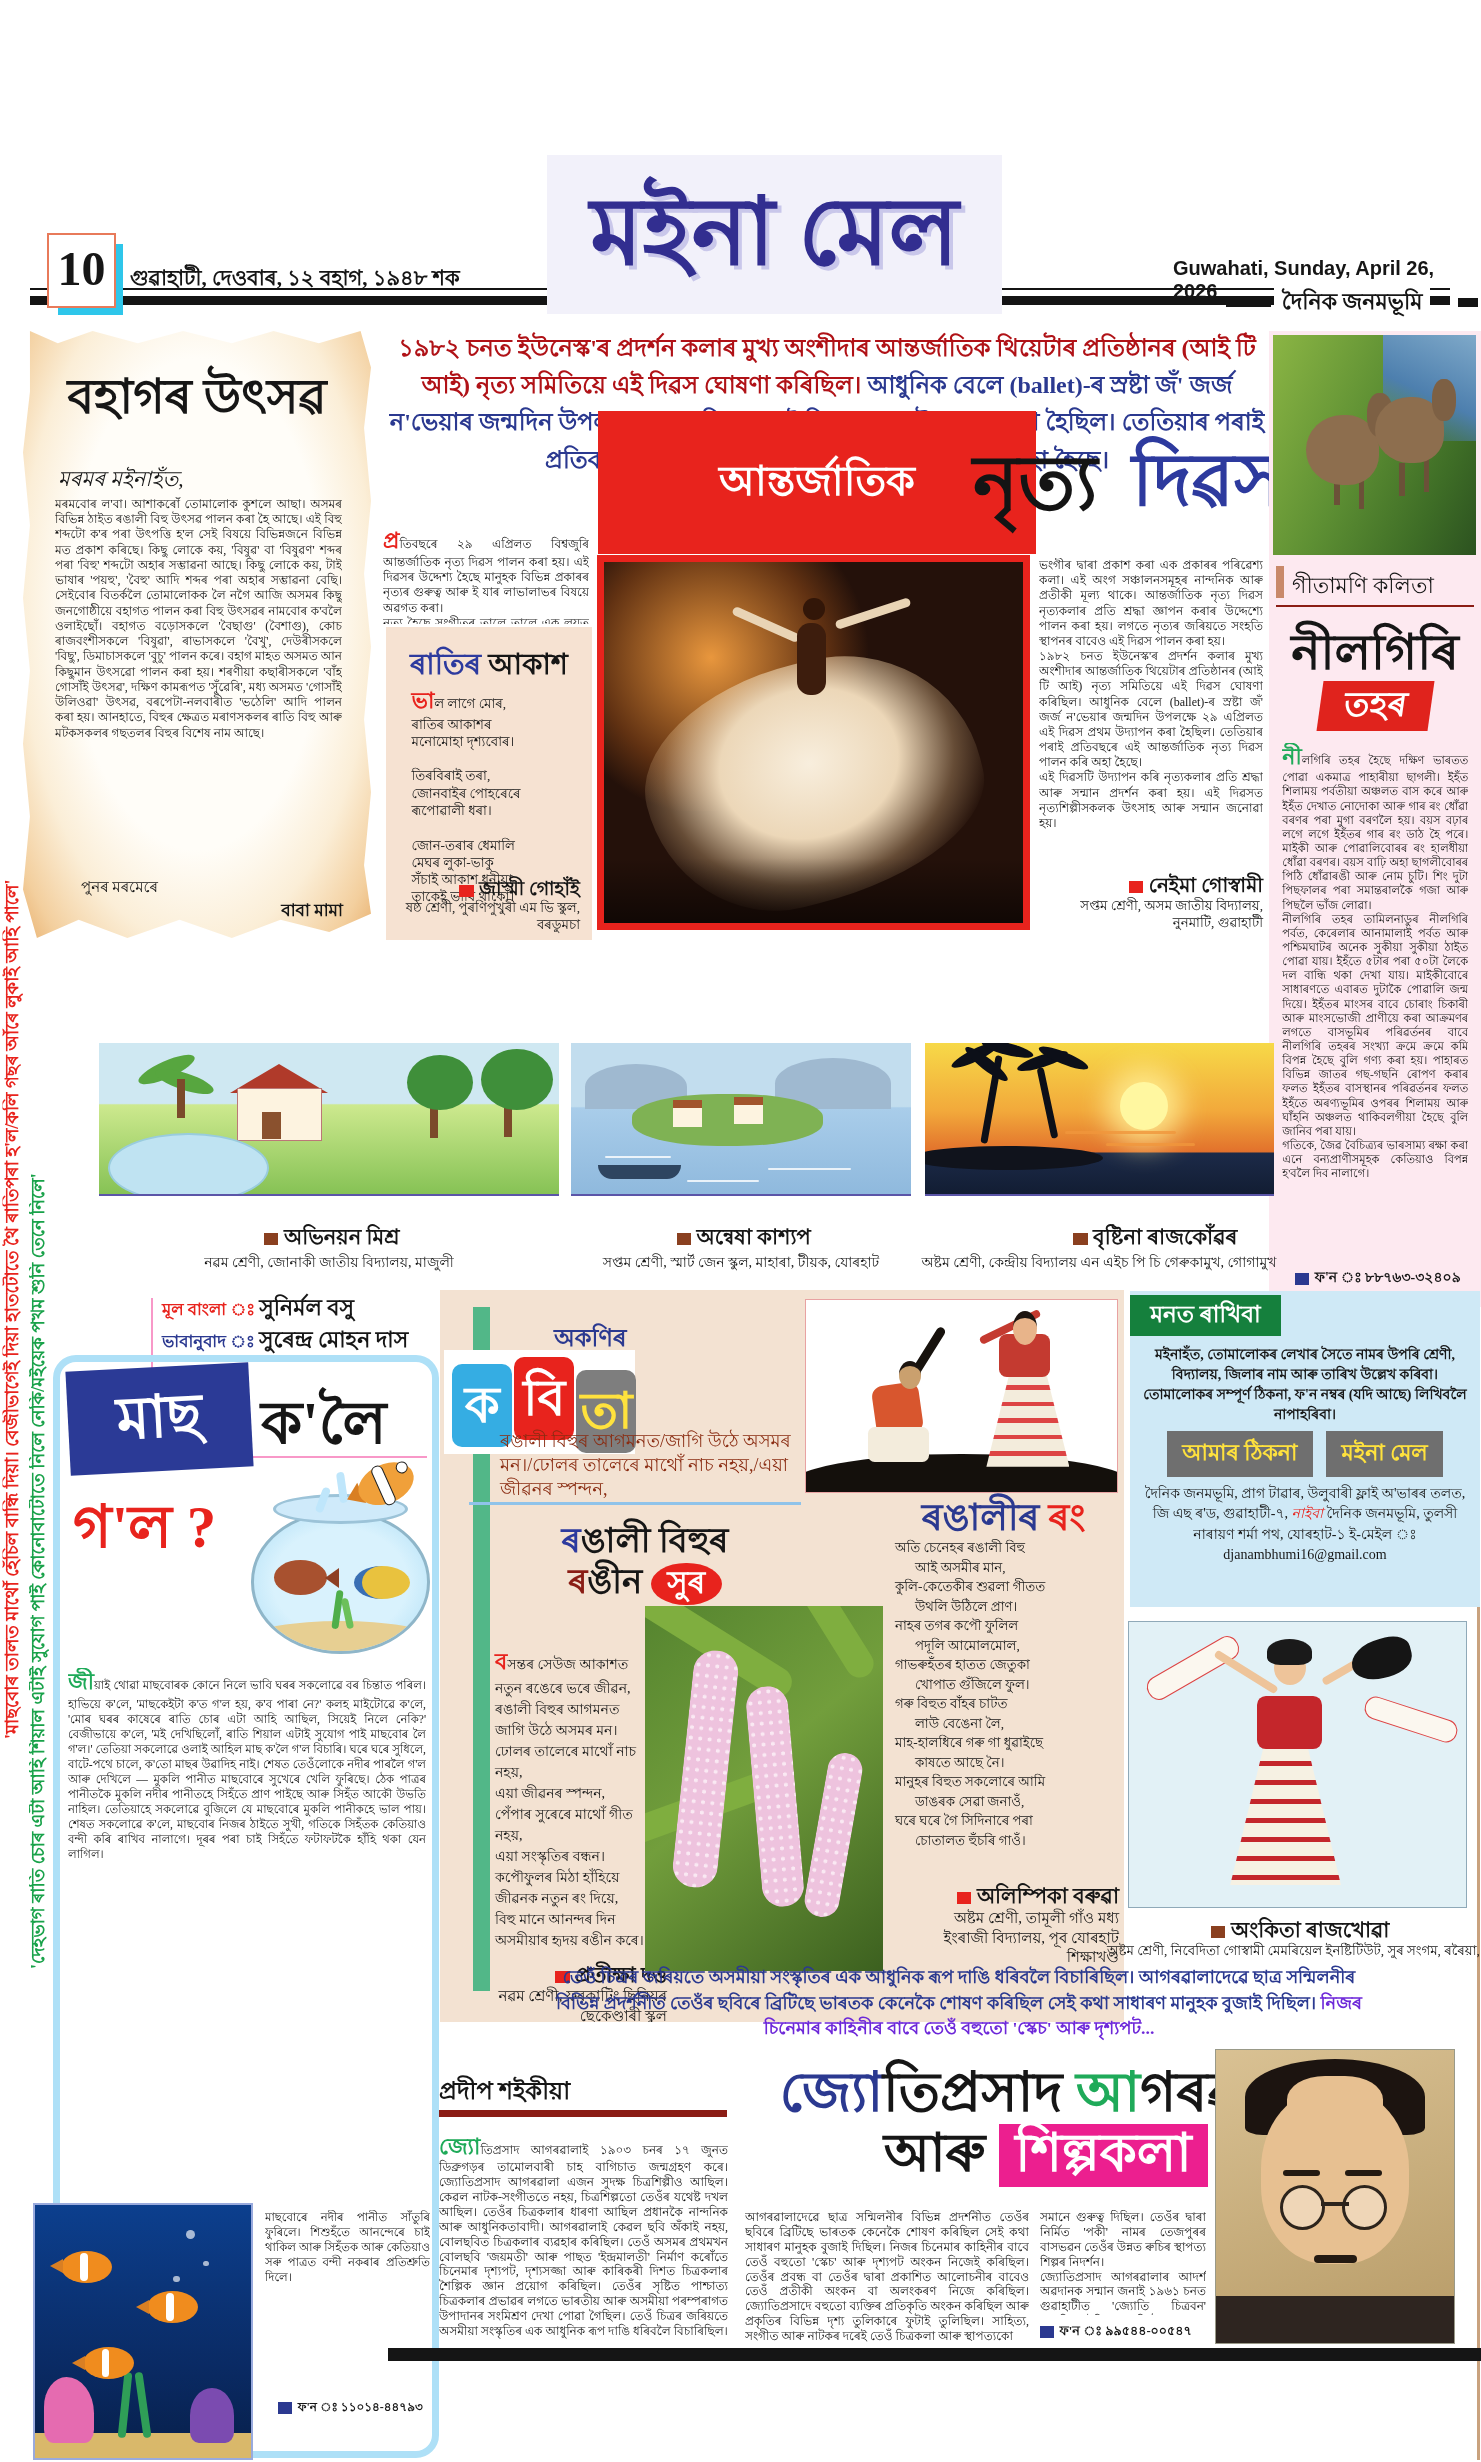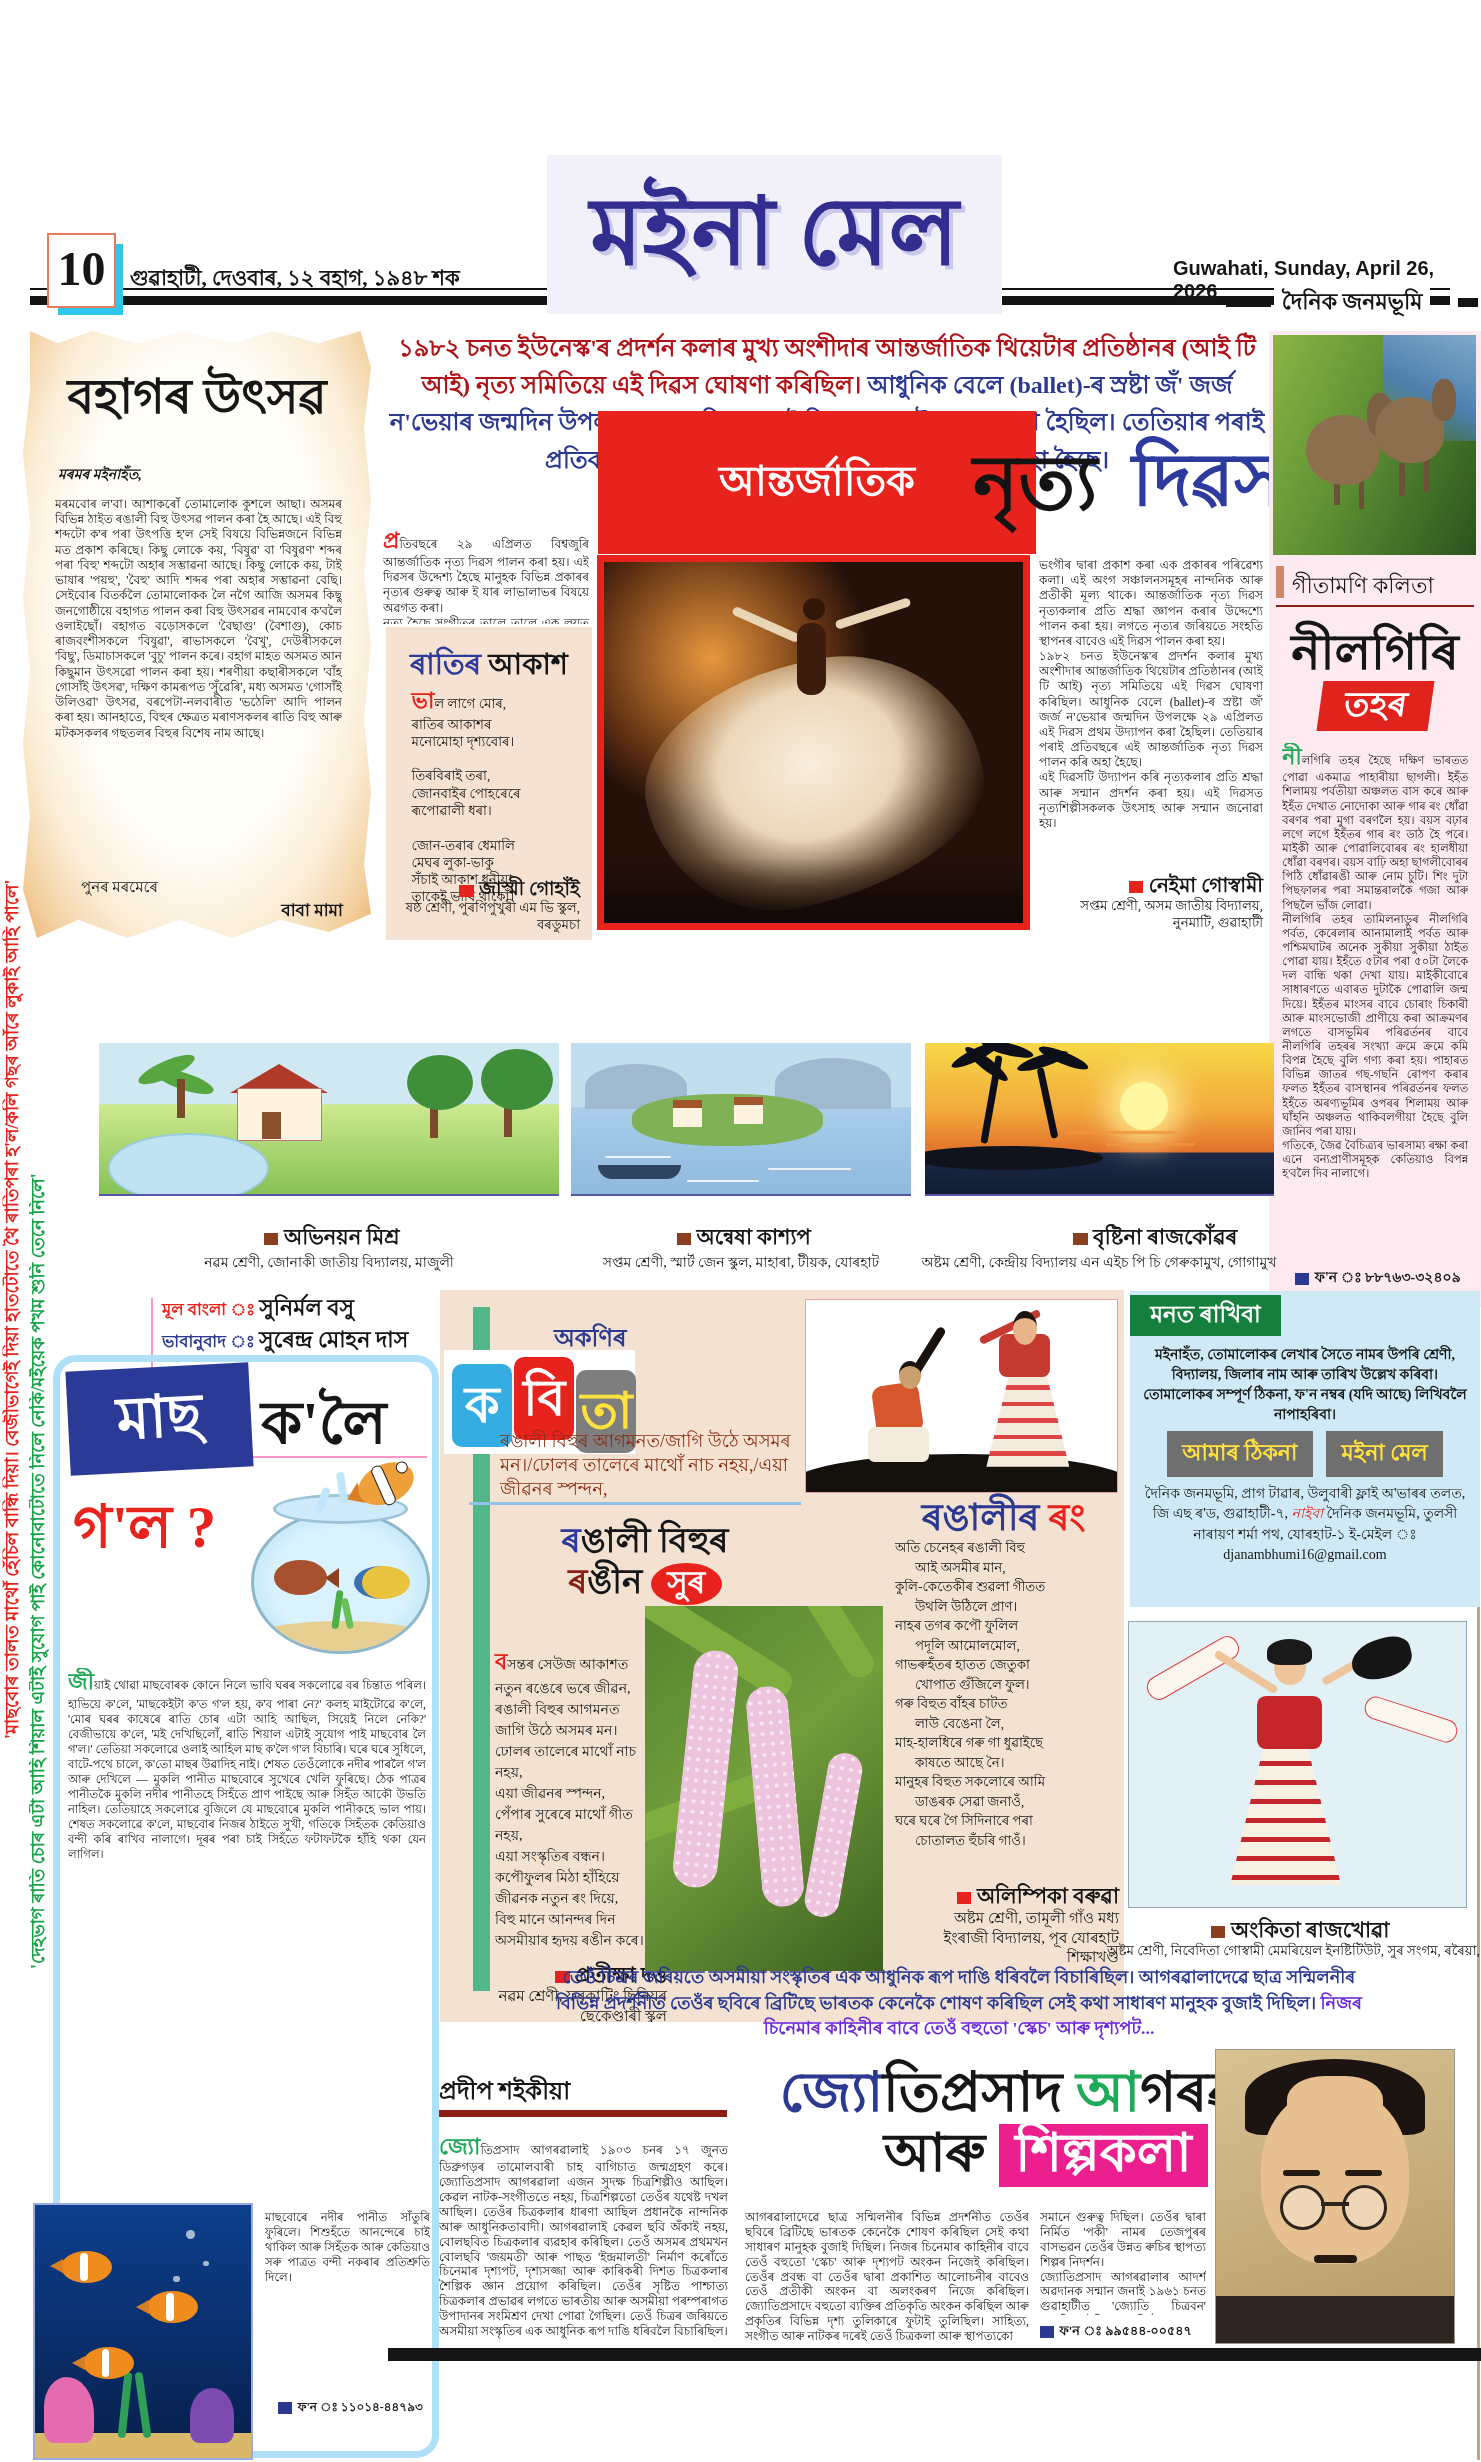--- a/index.html
+++ b/index.html
@@ -27,21 +27,21 @@
   #brand{left:1274px;top:284px;font-size:22px;font-weight:bold;background:#fff;padding:0 7.8px;}
   #brand-bar-l{left:1226px;top:298px;width:45px;height:8.9px;background:#141414;}
   #brand-bar-r{left:1458px;top:298px;width:20px;height:8.9px;background:#141414;}
   #edge-rule{left:1477px;top:331px;width:2.8px;height:2129px;background:#c9a27e;}
 
   
   #letter{left:23px;top:331px;width:348px;height:607px;
           background:radial-gradient(ellipse at 50% 45%, #fffdf8 52%, #fbeed7 72%, #f3cf9e 90%, #e9b271 100%);
           clip-path:polygon(2% 0,10% 2%,20% 0,33% 2%,46% 0,60% 2%,72% 0,85% 2%,97% 0,100% 6%,98% 16%,100% 28%,98% 40%,100% 52%,98% 64%,100% 76%,98% 88%,100% 96%,88% 99%,74% 97%,60% 100%,45% 97%,30% 100%,16% 97%,4% 100%,0 92%,2% 80%,0 68%,2% 56%,0 44%,2% 32%,0 20%,2% 10%);}
   #letter-title{left:0;top:29px;width:100%;font-size:48px;font-weight:bold;text-align:center;}
-  #letter-salutation{left:35px;top:132px;font-size:14px;font-style:italic;font-weight:bold;}
+  #letter-salutation{left:35px;top:132px;font-size:21px;font-style:italic;font-weight:normal;}
   #letter-body{left:32px;top:166px;width:287px;height:370px;font-size:12px;line-height:1.27;text-align:justify;}
   #letter-closing{left:58px;top:544px;font-size:15px;}
   #letter-signature{left:32px;top:566px;width:288px;text-align:right;font-size:17px;font-weight:bold;}
 
   
   #lead{left:388px;top:330px;width:878px;text-align:center;font-size:24px;font-weight:bold;line-height:1.55;}
   #lead .red{color:#b01217;} #lead .blue{color:#2b3990;}
   #hl-red{left:598px;top:411px;width:438px;height:143px;background:#e8231d;color:#fff;
           font-size:41px;font-weight:bold;text-align:center;line-height:140px;}
   #hl-2{left:973px;top:424px;font-size:76px;font-weight:bold;color:#141414;}

